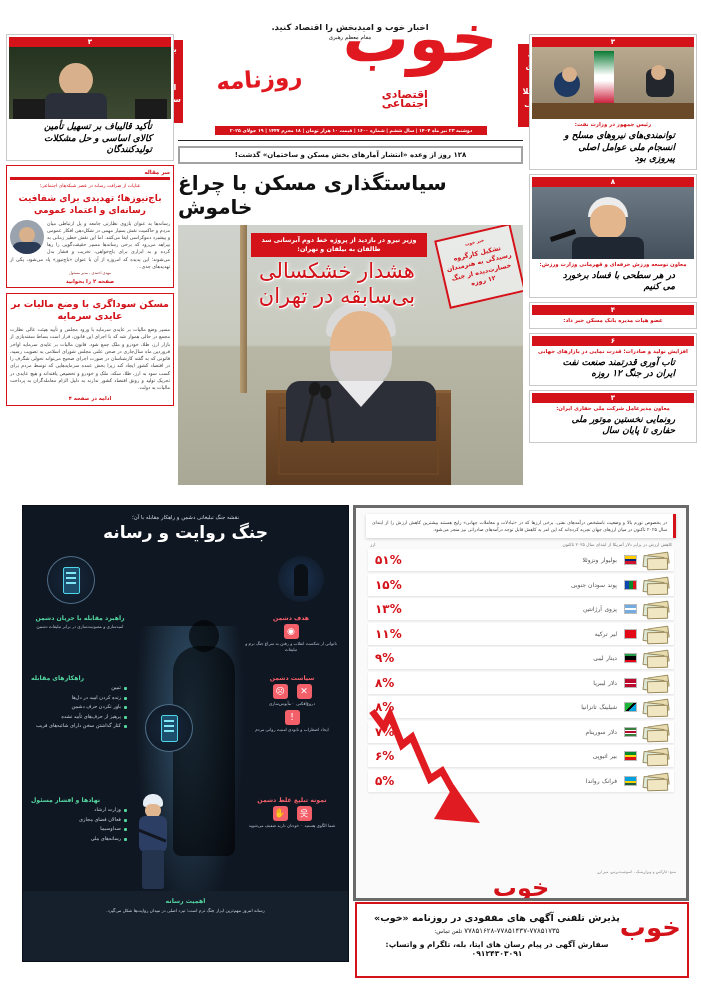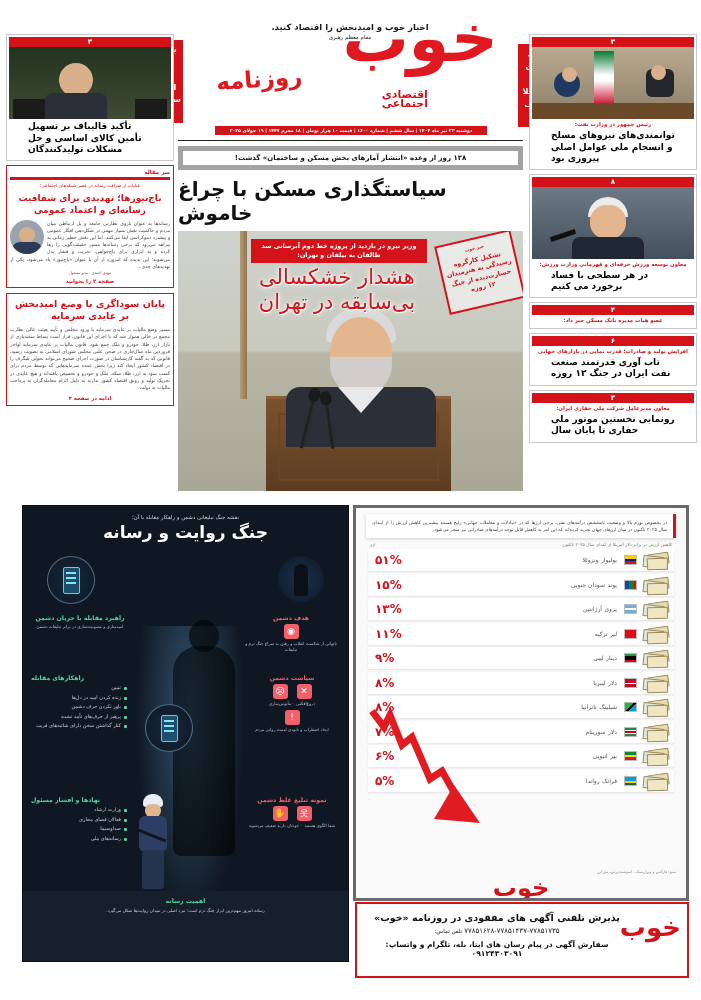--- a/index.html
+++ b/index.html
@@ -39,21 +39,21 @@
            padding:4px 2px;box-sizing:border-box;}
   .flag-right{right:126px;top:44px;}
   .flag-left{left:126px;top:40px;}
 
   
   .col-left{position:absolute;left:6px;top:34px;width:168px;}
   .col-right{position:absolute;right:4px;top:34px;width:168px;}
   .card{margin-bottom:4px;padding:2px;}
   .card .photo{height:72px;}
   .card h3{margin:2px 19px;font-size:9px;line-height:11.5px;font-weight:bold;
-           text-align:left;color:#000;}
+           text-align:right;color:#000;font-style:italic;}
 
   .editorial{border:1px solid #d4121a;padding:3px;margin-bottom:5px;}
   .ed-label{font-size:5.5px;color:#d4121a;font-weight:bold;text-align:right;}
   .ed-bar{height:3px;background:#d4121a;margin:2px 0 3px;}
   .ed-kicker{font-size:4.6px;color:#d4121a;text-align:center;line-height:6px;}
   .ed-title{font-size:9px;font-weight:bold;text-align:center;color:#d4121a;
             line-height:12px;margin:3px 0 4px;}
   .ed-body{font-size:4.8px;line-height:7.2px;text-align:justify;color:#444;
            position:relative;}
   .ed-avatar{float:left;width:34px;height:34px;border-radius:50%;
@@ -67,21 +67,21 @@
 
   .tax{border:1.6px solid #d4121a;padding:4px 3px;}
   .tax h3{margin:0 0 4px;font-size:9.5px;line-height:12px;font-weight:bold;
           color:#d4121a;text-align:center;}
   .tax p{margin:0;font-size:4.8px;line-height:7.3px;text-align:justify;color:#444;}
   .tax .cont{display:block;font-size:5.2px;color:#d4121a;font-weight:bold;
              text-align:center;margin-top:3px;}
 
   
   .lead{position:absolute;left:178px;top:146px;width:345px;}
-  .lead-kicker{border:5px solid #a3a3a3;font-size:7px;font-weight:bold;
+  .lead-kicker{border:2px solid #a3a3a3;font-size:7px;font-weight:bold;
                text-align:center;padding:3px 4px;color:#111;}
   .lead-title{font-size:20px;font-weight:bold;text-align:left;margin:7px 0 6px;
               color:#111;letter-spacing:-.3px;}
   .lead-photo{position:relative;width:345px;height:260px;overflow:hidden;
               background:linear-gradient(#cfd3cd 0%,#c8c9bd 46%,#b8b6a4 47%,#a9a795 100%);}
   .podium{position:absolute;left:88px;bottom:0;width:185px;height:92px;
           background:linear-gradient(#7a5230,#5d3c21);border-top:3px solid #8a6038;}
   .podium:after{content:"";position:absolute;left:12px;top:14px;right:12px;bottom:10px;
           border:2px solid #6b4524;}
   .speaker-head{position:absolute;left:152px;top:86px;width:62px;height:74px;
@@ -246,21 +246,21 @@
           <div class="face"></div>
             <div class="body"></div>
         </div>
         <span>رسانه‌ها به عنوان بازوی نظارتی جامعه و پل ارتباطی میان مردم و حاکمیت نقش بسیار مهمی در شکل‌دهی افکار عمومی و پیشبرد دموکراسی ایفا می‌کنند. اما این نقش خطیر زمانی به بیراهه می‌رود که برخی رسانه‌ها مسیر حقیقت‌گویی را رها کرده و به ابزاری برای باج‌خواهی، تخریب و فشار بدل می‌شوند؛ این پدیده که امروزه از آن با عنوان «باج‌نیوز» یاد می‌شود، یکی از تهدیدهای جدی...</span>
       </div>
       <div class="ed-cap">مهدی احمدی - مدیر مسئول</div>
       <div class="ed-more">صفحه ۲ را بخوانید</div>
     </div>
 
     <div class="tax">
-      <h3>پایان سوداگری با وضع امیدبخش بر عایدی سرمایه</h3>
+      <h3>مسکن سوداگری با وضع مالیات بر عایدی سرمایه</h3>
       <p>مسیر وضع مالیات بر عایدی سرمایه با ورود مجلس و تأیید هیئت عالی نظارت مجمع در حالی هموار شد که با اجرای این قانون، قرار است بساط سفته‌بازی از بازار ارز، طلا، خودرو و ملک جمع شود. قانون مالیات بر عایدی سرمایه اواخر فروردین ماه سال‌جاری در صحن علنی مجلس شورای اسلامی به تصویب رسید، قانونی که به گفته کارشناسان در صورت اجرای صحیح می‌تواند تحولی شگرف را در اقتصاد کشور ایجاد کند زیرا بخش عمده سرمایه‌هایی که توسط مردم برای کسب سود به ارز، طلا، سکه، ملک و خودرو و تخصیص یافته‌اند و هیچ عایدی در تحریک تولید و رونق اقتصاد کشور ندارند به دلیل الزام معامله‌گران به پرداخت مالیات به دولت.</p>
       <span class="cont">ادامه در صفحه ۴</span>
     </div>
   </div>
 
   <div class="col-right">
 
     <div class="box card">
       <div class="pagenum">۳</div>
       <div class="photo" style="background:linear-gradient(#b9a98f,#8d7f69);">

